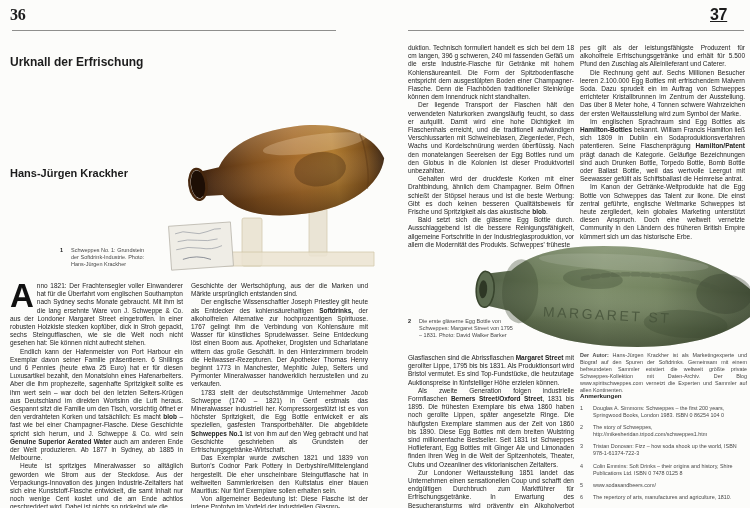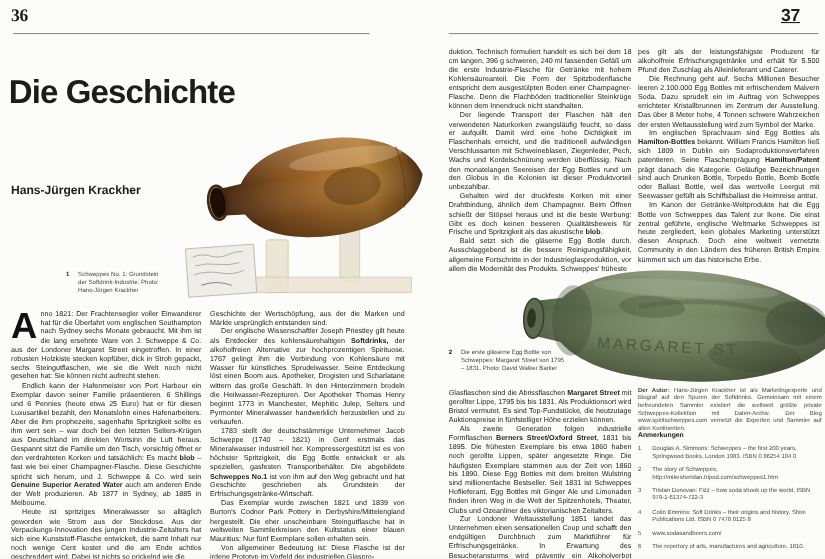--- a/index.html
+++ b/index.html
@@ -47,22 +47,22 @@
   b { font-weight:700; }
 </style>
 </head>
 <body>
 
 <div class="spread">
 
   <div class="abs pagenum pagenum--left">36</div>
   <div class="abs rule rule--left"></div>
 
+  <div class="abs kicker">Urknall der Erfrischung</div>
   <h1 class="abs title">
-    <div>Die Geschichte</div>
   </h1>
   <div class="abs author">Hans-Jürgen Krackher</div>
 
   <div class="abs fig1">
     <svg class="fig-svg" viewBox="0 0 224 166">
       <defs>
         <linearGradient id="browngrad" x1="0" y1="0" x2="1" y2="0">
           <stop offset="0" stop-color="#2e180a"></stop>
             <stop offset="0.1" stop-color="#4f2d12"></stop>
           <stop offset="0.32" stop-color="#82511f"></stop>

